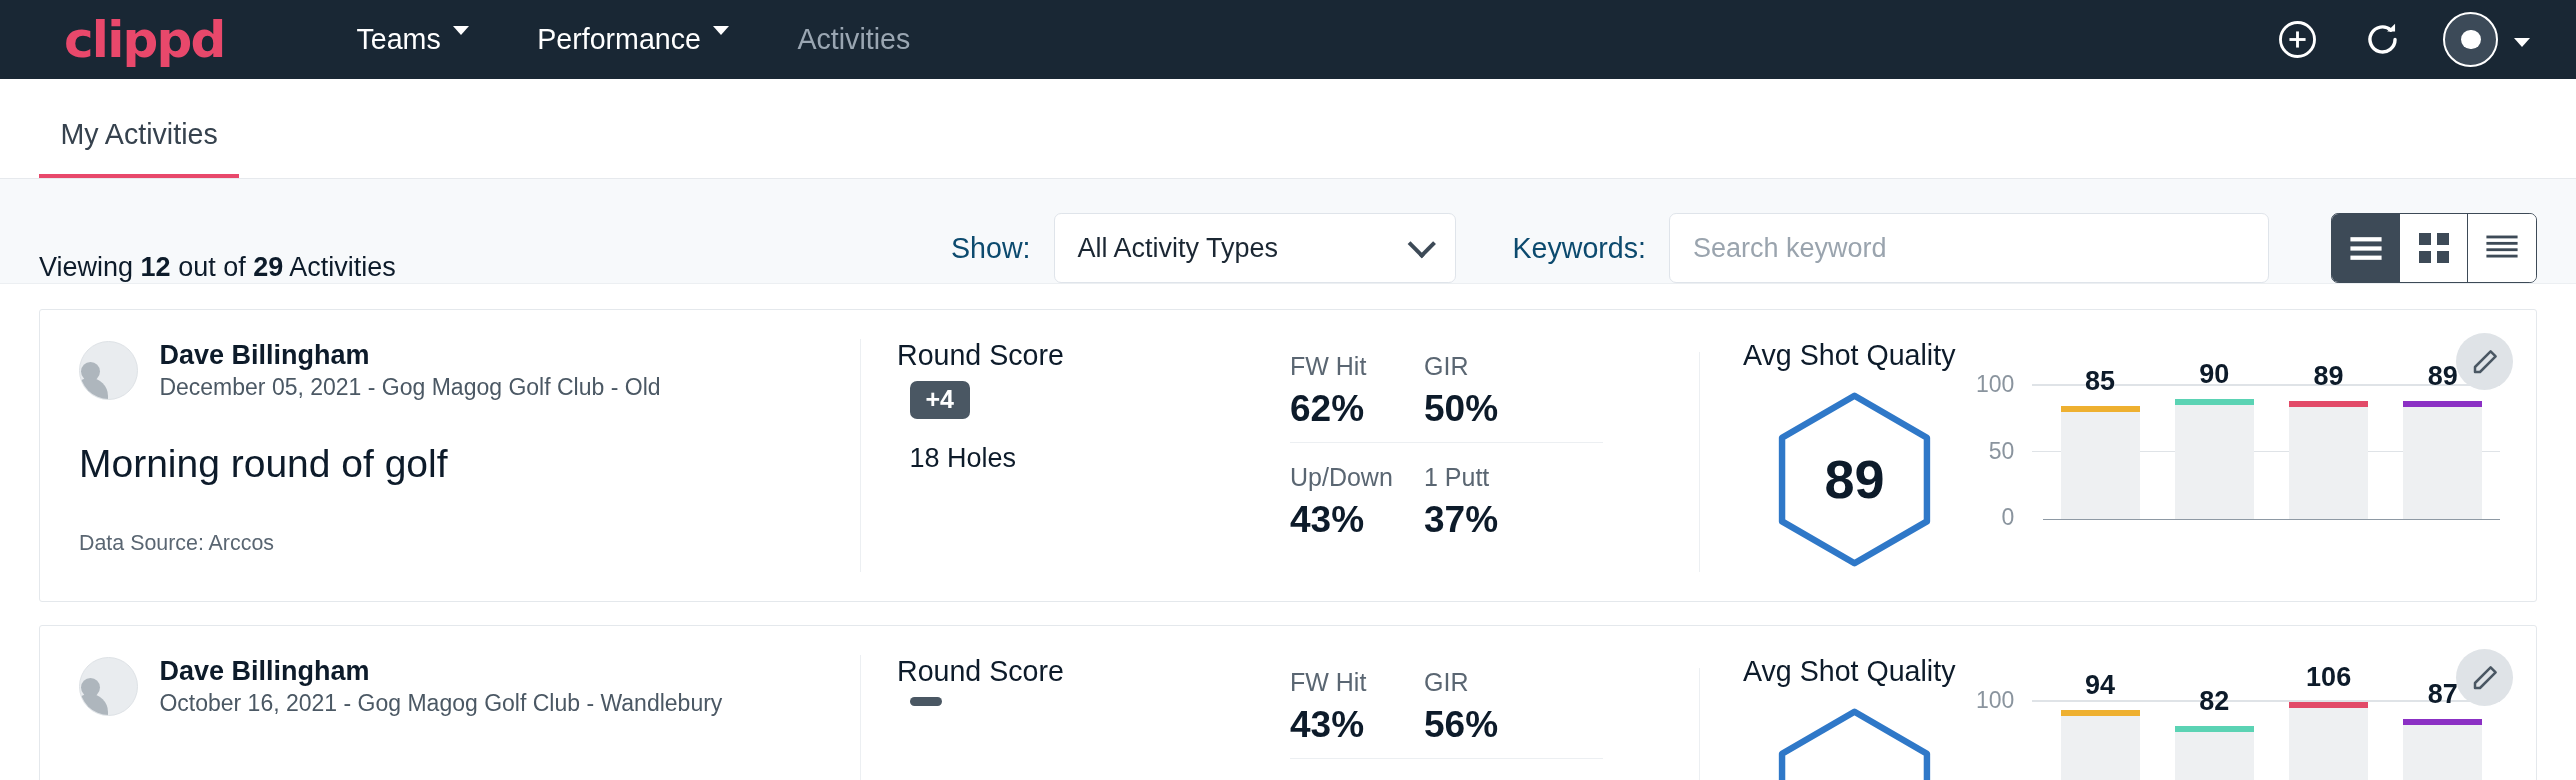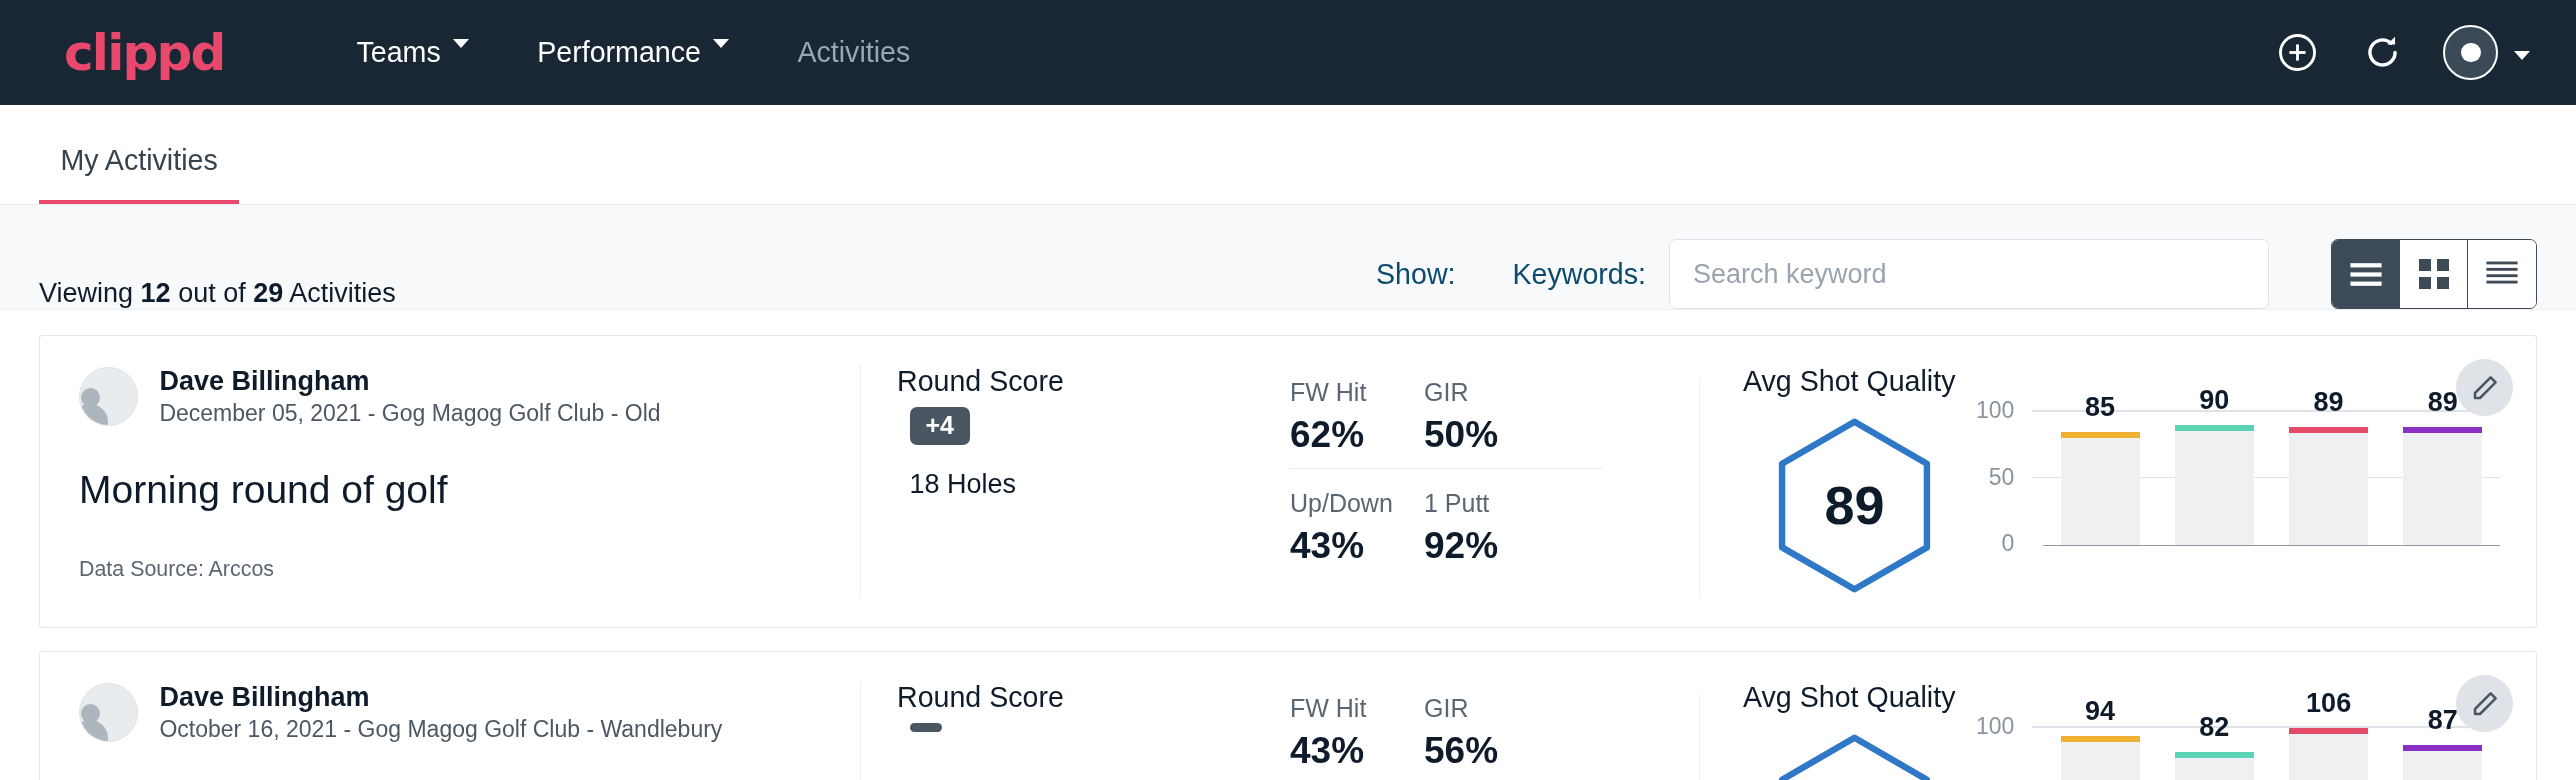--- a/index.html
+++ b/index.html
@@ -5,21 +5,21 @@
   * { box-sizing: border-box; margin: 0; padding: 0; }
   html, body {
     width: 2576px; height: 780px;
     font-family: "Liberation Sans", sans-serif;
     background: #ffffff;
     overflow: hidden;
   }
 
   
   .navbar {
-    height: 105px;
+    height: 79px;
     background: #192734;
     display: flex;
     align-items: center;
     padding: 0 46px 0 64px;
   }
   .logo {
     font-size: 50px;
     font-weight: 700;
     color: #e8486b;
     letter-spacing: -1.8px;
@@ -285,20 +285,24 @@
   <div class="viewing">
     <span>Viewing</span>
     <b>12</b>
     <span>out of</span>
     <b>29</b>
     <span>Activities</span>
   </div>
 
   <div class="toolbar-mid">
     <span class="lbl">Show:</span>
+    <div class="select">
+      <span class="select-val">All Activity Types</span>
+      <i class="chev-thick"></i>
+    </div>
 
     <div class="kw-wrap">
       <span class="lbl">Keywords:</span>
       <input class="search-input" type="text" placeholder="Search keyword" style="">
     </div>
 
     <div class="view-toggle">
       <div class="vt-btn active">
         <svg width="34" height="27" viewBox="0 0 24 18">
             <rect x="1" y="1" width="22" height="3" fill="#ffffff"></rect>
@@ -363,21 +367,21 @@
         <div class="stat-cell bordered">
           <div class="stat-lbl">GIR</div>
           <div class="stat-val">50%</div>
         </div>
         <div class="stat-cell">
           <div class="stat-lbl">Up/Down</div>
           <div class="stat-val">43%</div>
         </div>
         <div class="stat-cell">
           <div class="stat-lbl">1 Putt</div>
-          <div class="stat-val">92%</div>
+          <div class="stat-val">37%</div>
         </div>
       </div>
     </div>
 
     <div class="col col-quality">
       <div class="col-head">Avg Shot Quality</div>
       <div class="quality-body">
         <div class="hex-wrap">
           <div class="hex">
             <svg viewBox="0 0 100 110" preserveAspectRatio="none">

